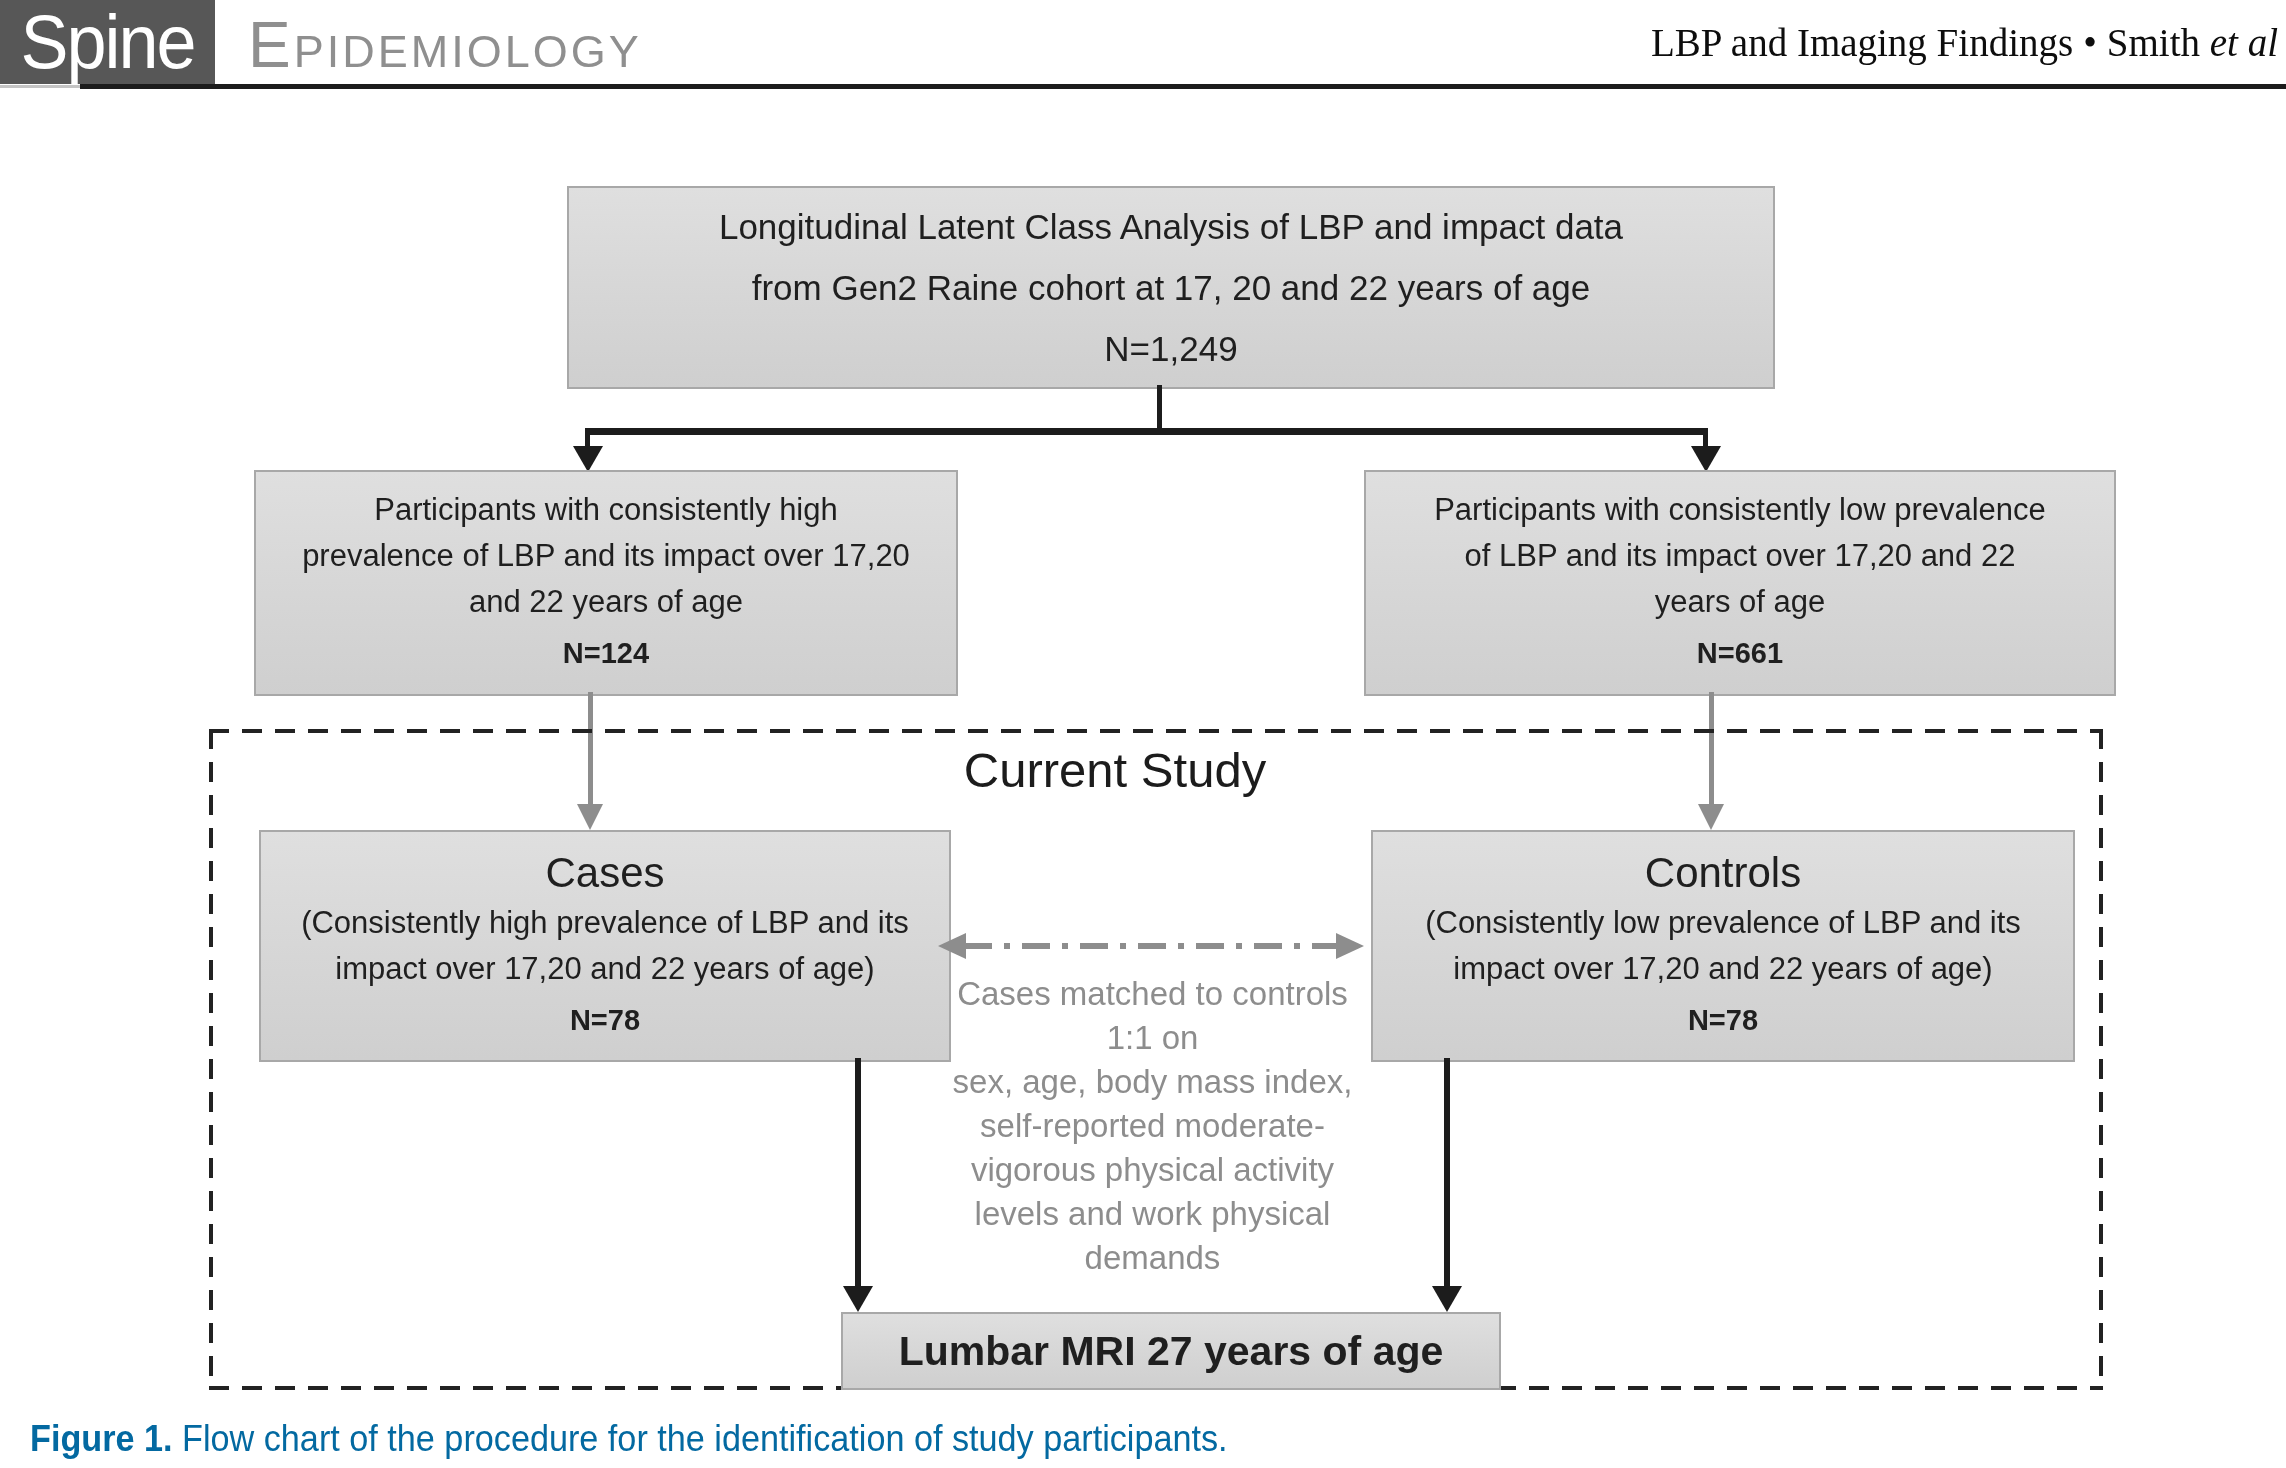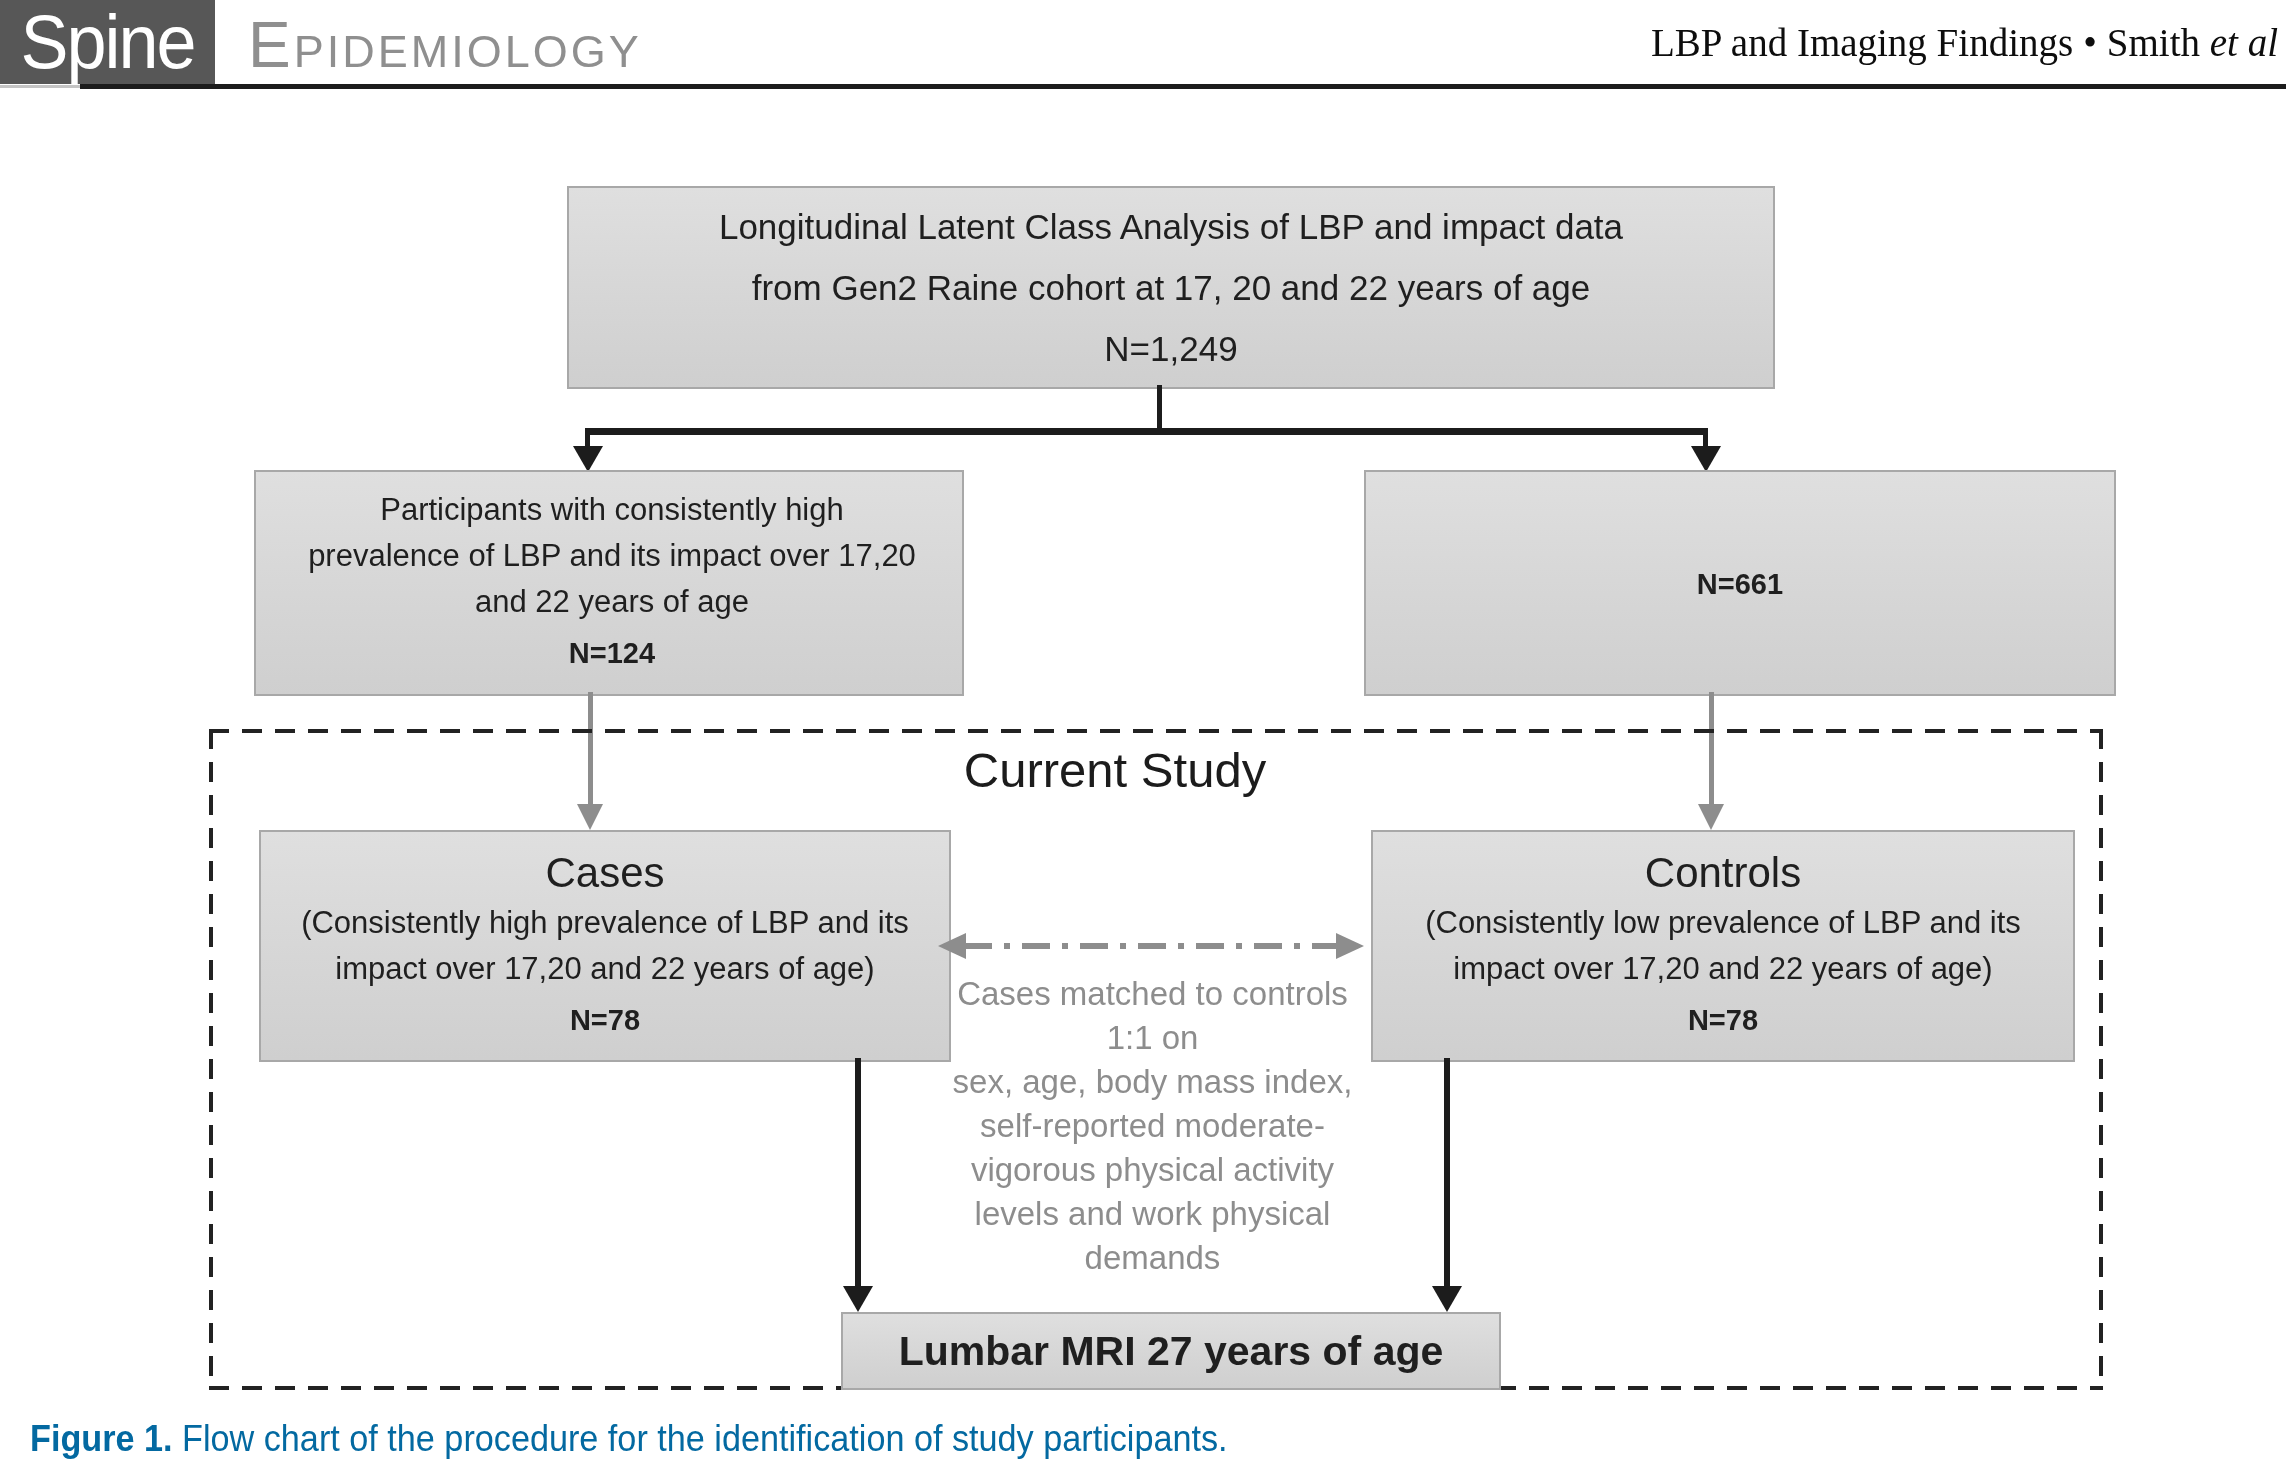--- a/index.html
+++ b/index.html
@@ -50,21 +50,21 @@
     border:2px solid #a8a8a8;
     display:flex;flex-direction:column;align-items:center;justify-content:center;
     text-align:center;color:#1f1f1f;margin-left:9px;
   }
   .pre{white-space:pre-line;}
   .fbox .body-sm{font-size:31px;line-height:46px;}
   .fbox .nval{font-size:29px;font-weight:bold;line-height:52px;margin-top:2px;}
   .fbox .btitle{font-size:42px;line-height:54px;}
 
   #top-box{left:558px;top:186px;width:1204px;height:199px;font-size:35px;line-height:61px;}
-  #high-box{left:245px;top:470px;width:700px;height:222px;padding-left:6px;}
+  #high-box{left:245px;top:470px;width:700px;height:222px;}
   #low-box{left:1355px;top:470px;width:748px;height:222px;}
   #cases-box{left:250px;top:830px;width:688px;height:228px;}
   #controls-box{left:1362px;top:830px;width:700px;height:228px;}
   #mri-box{left:832px;top:1312px;width:656px;height:74px;font-size:41px;font-weight:bold;}
 
   
   .line{position:absolute;background:#1c1c1c;}
   .gline{position:absolute;background:#8d8d8d;}
   .tri-black{position:absolute;width:0;height:0;
     border-left:15px solid transparent;border-right:15px solid transparent;
@@ -130,20 +130,23 @@
     <div class="line" style="left:1703px;top:428px;width:5px;height:22px;"></div>
     <div class="tri-black" style="left:1691px;top:446px;"></div>
 
     <div class="fbox" id="high-box">
       <div class="body-sm pre">Participants with consistently high
 prevalence of LBP and its impact over 17,20
 and 22 years of age</div>
       <div class="nval">N=124</div>
     </div>
     <div class="fbox" id="low-box">
+      <div class="body-sm pre">Participants with consistently low prevalence
+of LBP and its impact over 17,20 and 22
+years of age</div>
       <div class="nval">N=661</div>
     </div>
 
     <div class="gline" style="left:588px;top:692px;width:5px;height:116px;"></div>
     <div class="tri-gray" style="left:577px;top:804px;"></div>
     <div class="gline" style="left:1709px;top:692px;width:5px;height:116px;"></div>
     <div class="tri-gray" style="left:1698px;top:804px;"></div>
 
     <div class="dash-h" style="left:209px;top:729px;width:1894px;"></div>
     <div class="dash-h" style="left:209px;top:1386px;width:1894px;"></div>

